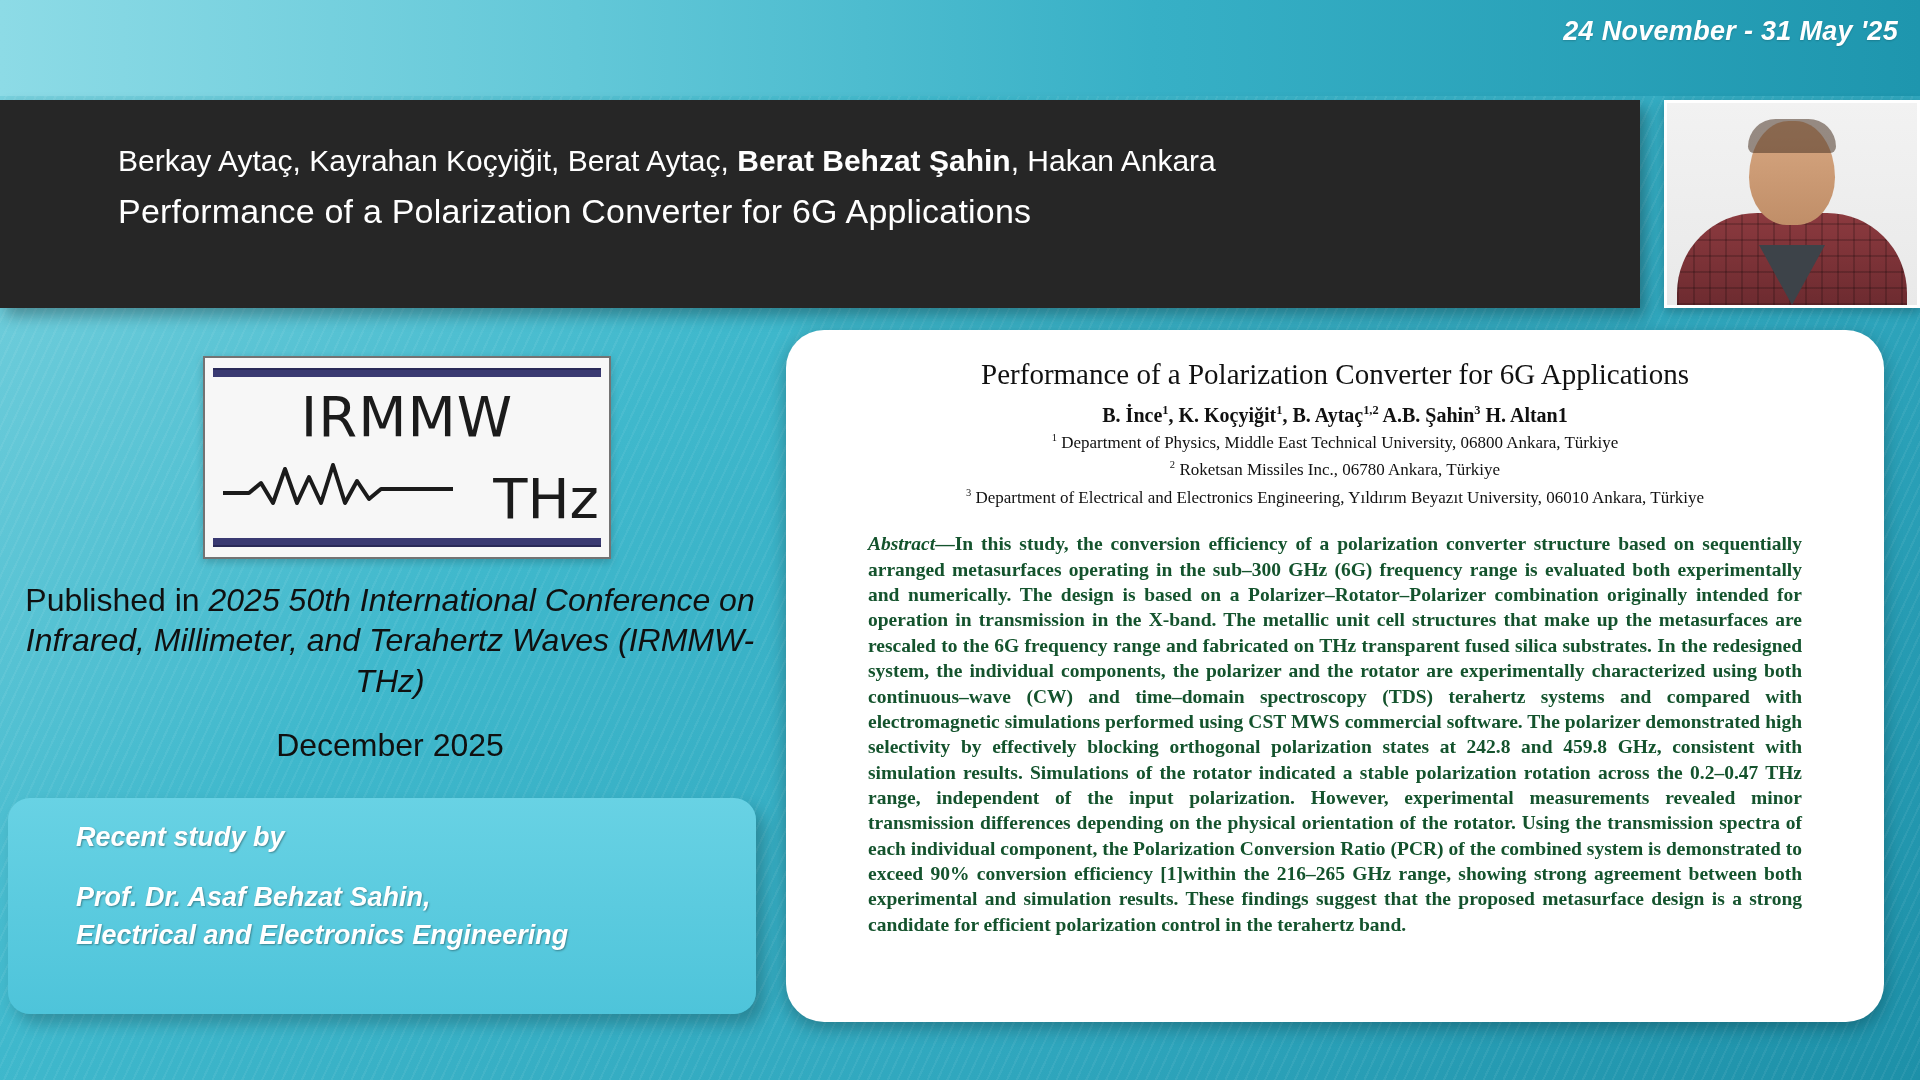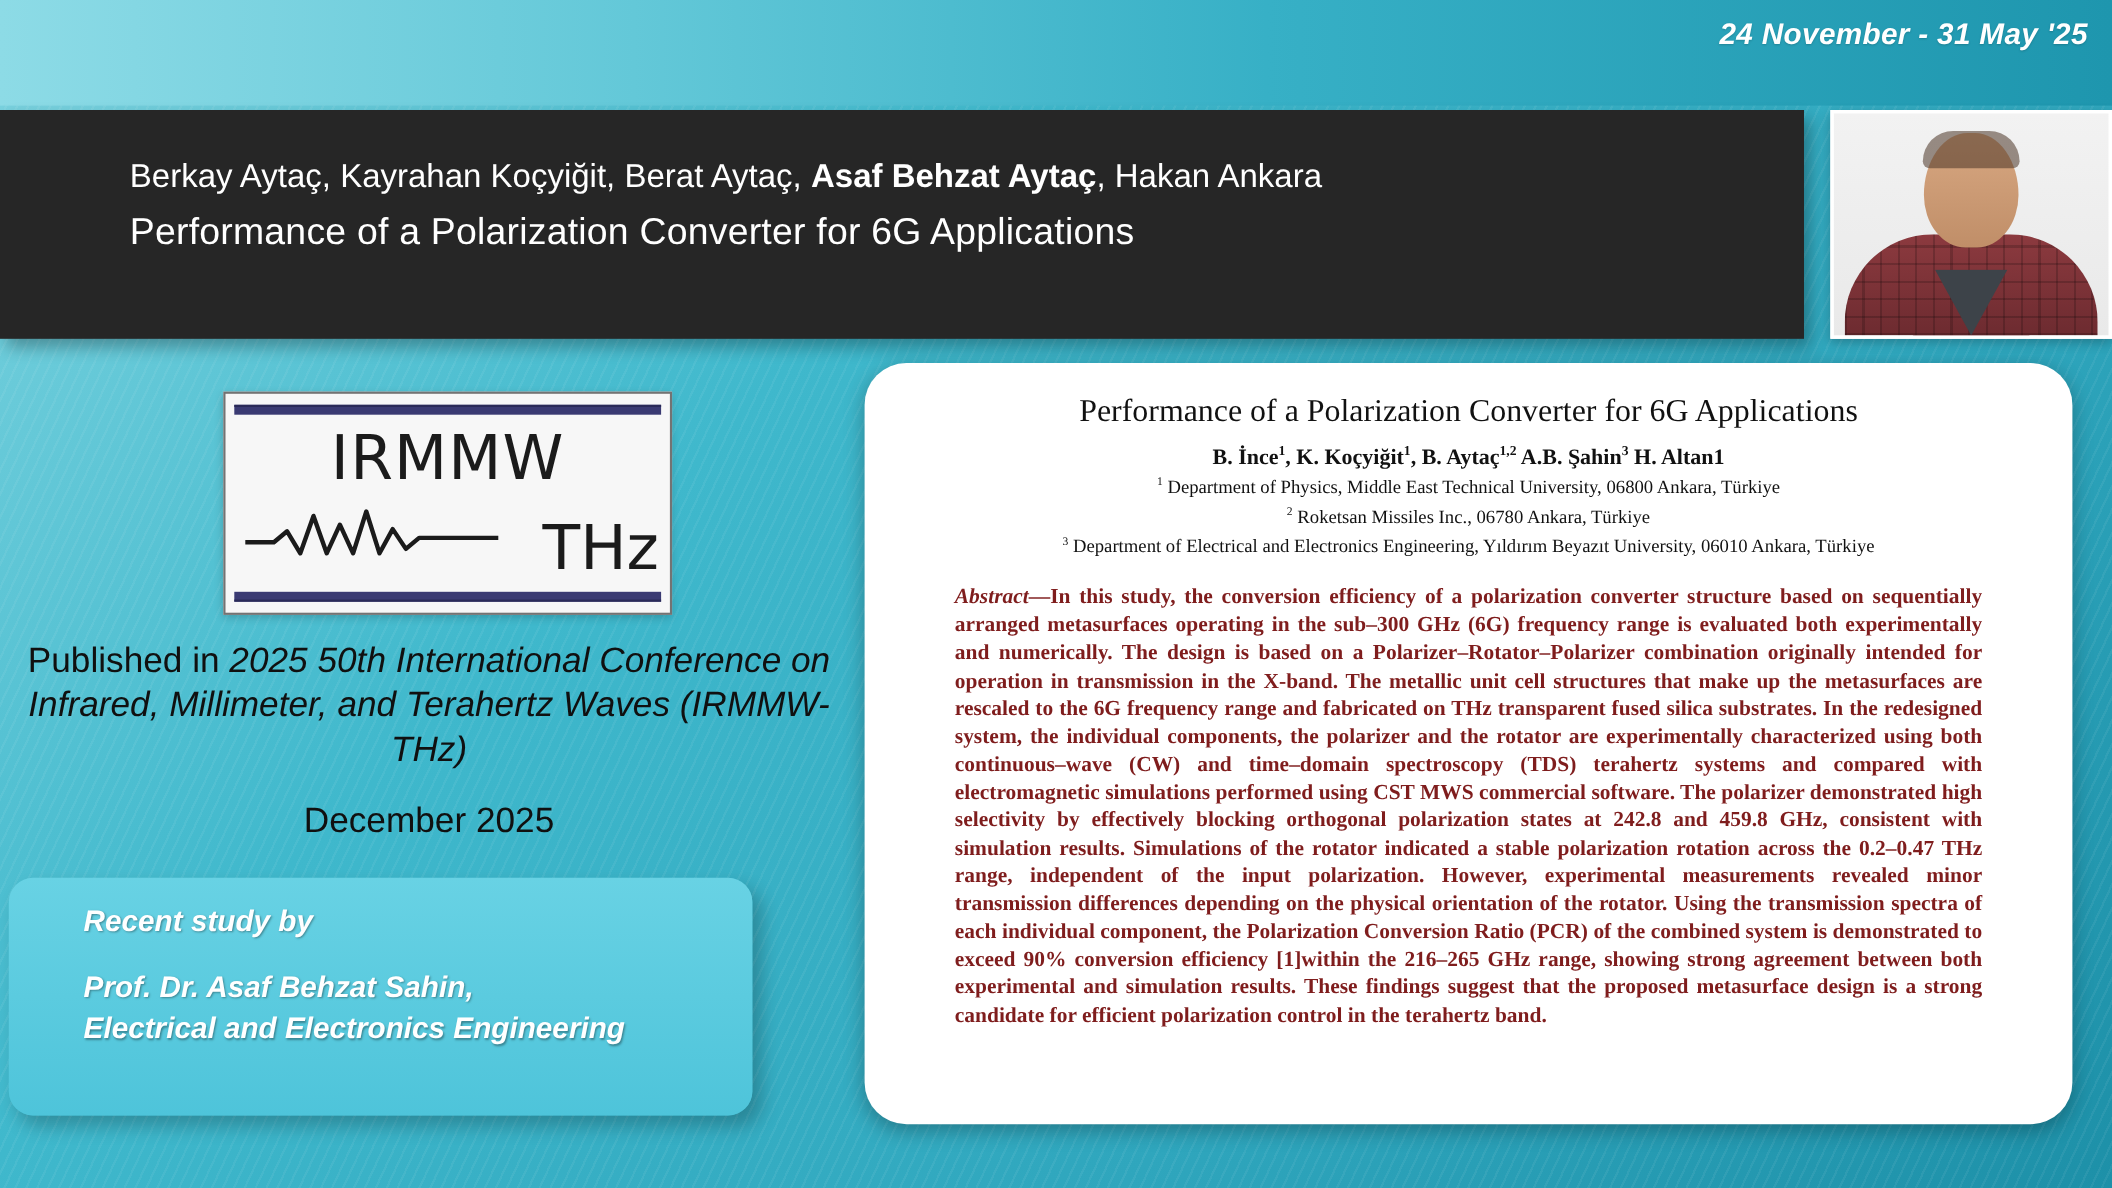--- a/index.html
+++ b/index.html
@@ -168,21 +168,21 @@
   .pub-line em { font-style: italic; }
   .pub-date {
     margin-top: 26px;
     font-size: 32px;
   }
 
   
   .callout {
     position: absolute;
     left: 8px; top: 798px;
-    width: 676px; height: 216px;
+    width: 748px; height: 216px;
     background: linear-gradient(#68d2e4, #4ec4da);
     border-radius: 22px;
     box-shadow: 8px 10px 16px rgba(0,0,0,0.22);
   }
   .callout .line {
     position: absolute;
     left: 68px;
     color: #ffffff;
     font-style: italic;
     font-weight: bold;
@@ -227,40 +227,40 @@
     color: #111111;
     line-height: 1.35;
     margin-top: 4px;
   }
   .p-abstract {
     margin: 22px 42px 0 42px;
     font-family: "Liberation Serif", serif;
     font-weight: bold;
     font-size: 19.5px;
     line-height: 1.30;
-    color: #7f1d1d;
+    color: #14532d;
     text-align: justify;
     text-justify: inter-word;
   }
   .p-abstract .lead {
     font-style: italic;
   }
   sup { font-size: 0.62em; vertical-align: super; }
 </style>
 </head>
 <body>
 
 <div class="bg-texture"></div>
 <div class="top-gradient"></div>
 
 <div class="date-banner">24 November - 31 May '25</div>
 
 <div class="title-bar">
   <div class="authors">
-    <span>Berkay Aytaç, Kayrahan Koçyiğit, Berat Aytaç, </span><b>Asaf Behzat Aytaç</b><span>, Hakan Ankara</span>
+    <span>Berkay Aytaç, Kayrahan Koçyiğit, Berat Aytaç, </span><b>Berat Behzat Şahin</b><span>, Hakan Ankara</span>
   </div>
   <div class="paper-title">Performance of a Polarization Converter for 6G Applications</div>
 </div>
 
 <div class="portrait">
   <div class="photo">
     <div class="shoulders"></div>
     <div class="shirt-v"></div>
     <div class="head"></div>
     <div class="hairline"></div>

